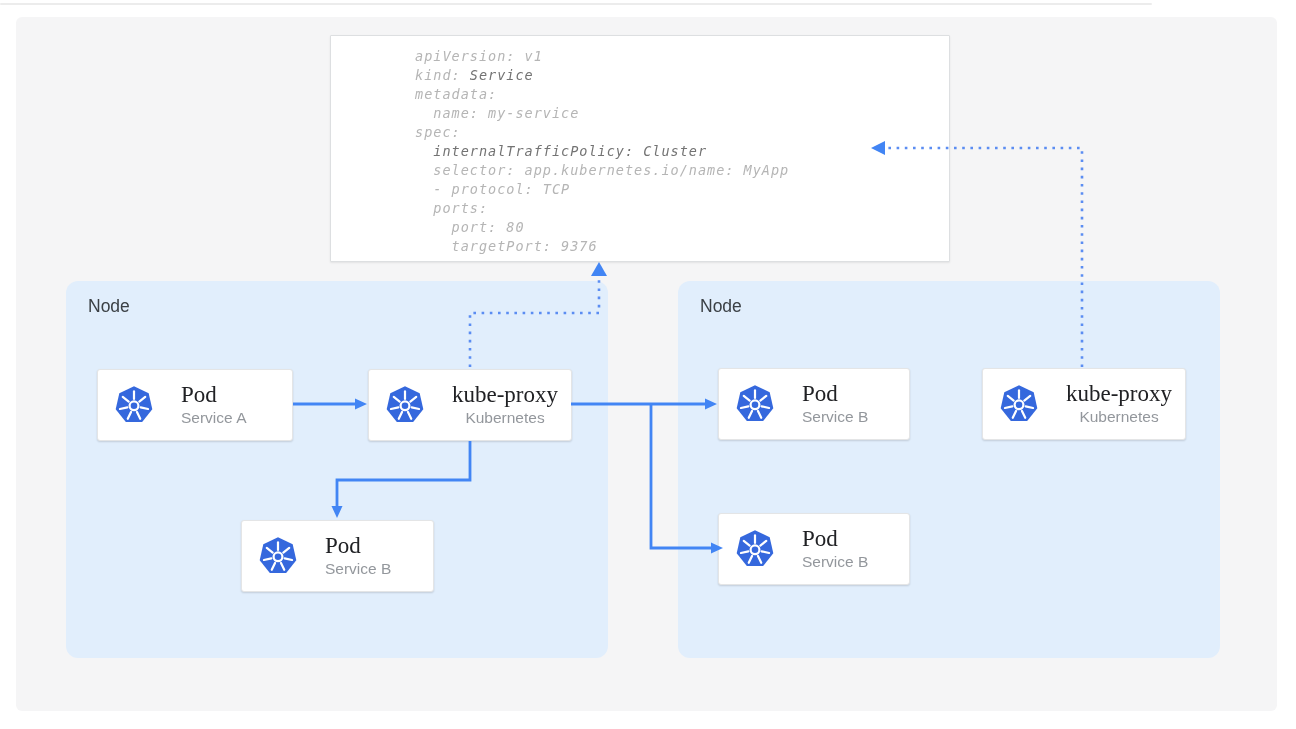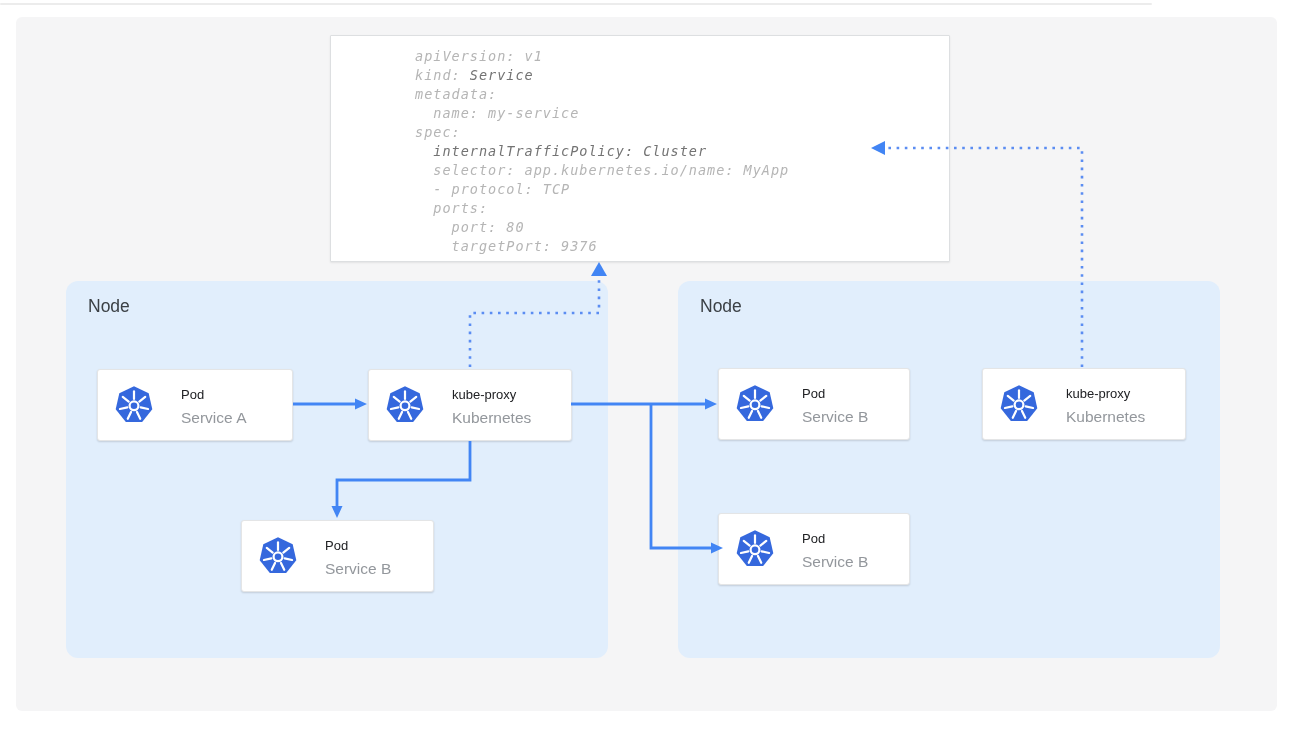--- a/index.html
+++ b/index.html
@@ -28,21 +28,21 @@
   .card{position:absolute;height:72px;background:#ffffff;border:1px solid #e4e5e6;border-radius:3px;
         box-shadow:0 1px 2px rgba(0,0,0,0.14);display:flex;align-items:center;box-sizing:border-box;}
   #card-pod-a      {left:97px;  top:369px; width:196px;}
   #card-kproxy-l   {left:368px; top:369px; width:204px;}
   #card-pod-b-l    {left:241px; top:520px; width:193px;}
   #card-pod-b-rt   {left:718px; top:368px; width:192px;}
   #card-pod-b-rb   {left:718px; top:513px; width:192px;}
   #card-kproxy-r   {left:982px; top:368px; width:204px;}
   .k8s-icon{width:40px;height:40px;margin-left:16px;flex:0 0 auto;}
   .card-text{margin-left:27px;}
-  .card-title{font-size:13px;color:#202124;line-height:24px;}
+  .card-title{font-size:23px;color:#202124;line-height:24px;font-family:Liberation Serif, serif;}
   .card-subtitle{font-size:15.5px;color:#93979c;line-height:21px;text-align:center;}
 
   
   #arrows{position:absolute;left:0;top:0;pointer-events:none;}
   .s {stroke:var(--arrow-solid,#4285f4);stroke-width:2.8;fill:none;}
   .sf{fill:var(--arrow-solid,#4285f4);}
   .d {stroke:var(--arrow-dotted,#5b8df2);stroke-width:2.6;fill:none;stroke-dasharray:2.6 5.6;}
   .df{fill:var(--arrow-solid,#4285f4);}
 </style>
 </head>

